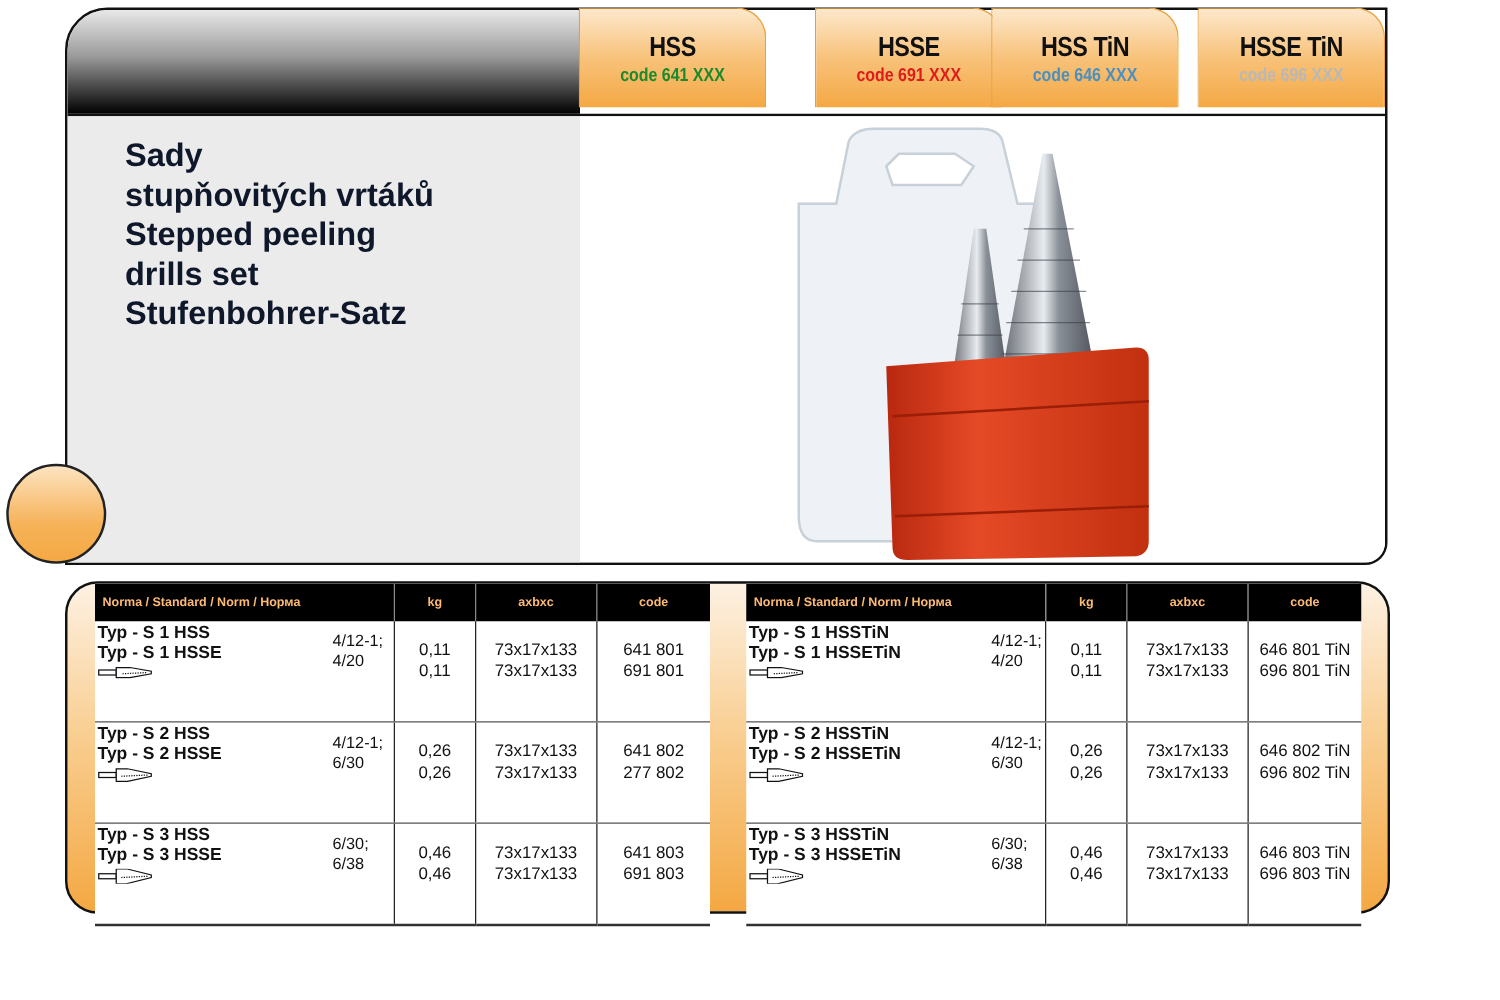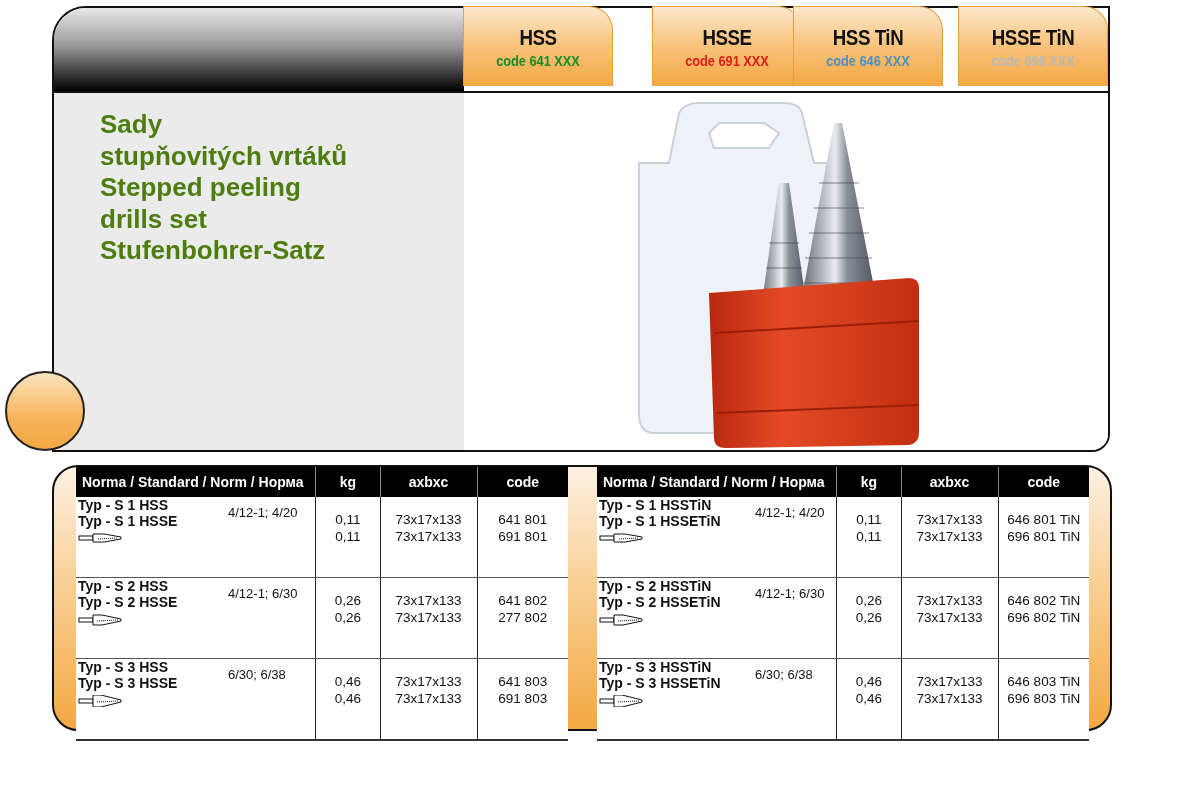--- a/index.html
+++ b/index.html
@@ -3,44 +3,44 @@
 <meta charset="utf-8">
 <style>
   html, body { margin:0; padding:0; background:#ffffff; }
   body { width:1200px; height:800px; position:relative; overflow:hidden; font-family:"Liberation Sans", sans-serif; }
 
   
   .top-panel { position:absolute; left:52px; top:6px; width:1058px; height:446px; border:2px solid #111; border-radius:34px 0 18px 0; background:#fff; overflow:hidden; box-sizing:border-box; }
   .top-header { position:absolute; left:0; top:0; width:410px; height:83px; background:linear-gradient(to bottom, #e8e8e8 0%, #9a9a9a 45%, #000 100%); }
   .left-area { position:absolute; left:0; top:85px; width:410px; height:361px; background:#ebebeb; }
   .header-line { position:absolute; left:0; top:83px; width:100%; height:2px; background:#111; }
-  .title-block { position:absolute; left:46px; top:16px; font-weight:bold; font-size:26px; line-height:31.5px; color:#4d7c0f; }
+  .title-block { position:absolute; left:46px; top:16px; font-weight:bold; font-size:26px; line-height:31.5px; color:#0f172a; }
   .title-block div { white-space:nowrap; }
   .photo-area { position:absolute; left:410px; top:85px; right:0; bottom:0; background:#fff; }
 
   
   .tab { position:absolute; top:6px; width:150px; height:80px; border:1.5px solid #e7a03c; border-bottom:none; border-radius:0 24px 0 0; background:linear-gradient(to bottom, #fde8cc 0%, #f8c27a 50%, #f4a843 100%); box-sizing:border-box; text-align:center; cursor:pointer; }
   .tab .t-name { font-weight:bold; font-size:22px; margin-top:18px; color:#111; letter-spacing:-0.5px; transform:scaleX(0.85); }
   .tab .t-code { font-weight:bold; font-size:15px; margin-top:1px; transform:scaleX(0.85); }
 
   
   .circle { position:absolute; left:5px; top:371px; width:80px; height:80px; border-radius:50%; border:2px solid #222; background:linear-gradient(to bottom, #fde3c0 0%, #f6b35a 60%, #f4a843 100%); box-sizing:border-box; }
 
   
   .bottom-panel { position:absolute; left:52px; top:465px; width:1060px; height:266px; border:2px solid #111; border-radius:26px 26px 26px 26px; background:linear-gradient(to bottom, #fdf1e2 0%, #f9cf93 45%, #f4a843 100%); box-sizing:border-box; }
   .tbl { position:absolute; top:0; width:492px; border-collapse:collapse; background:#fff; font-size:13px; color:#111; }
   .tbl-left { left:22px; }
   .tbl-right { left:543px; }
-  .tbl th { background:#000; color:#ffffff; font-weight:bold; font-size:14px; height:30px; padding:0 6px; text-align:center; border-left:1px solid #888; transform-origin:left; }
+  .tbl th { background:#000; color:#fdba74; font-weight:bold; font-size:10px; height:30px; padding:0 6px; text-align:center; border-left:1px solid #888; transform-origin:left; }
   .tbl th:first-child { text-align:left; border-left:none; }
   .tbl td { vertical-align:top; border-left:1px solid #222; padding:0 2px; height:66px; border-bottom:1px solid #555; }
   .tbl td:first-child { border-left:none; }
   .tbl tr:last-child td { border-bottom:2px solid #333; }
   .typ { font-weight:bold; font-size:14px; line-height:16px; padding-top:8px; position:relative; }
-  .norm { position:absolute; top:8px; font-size:13px; font-weight:normal; }
+  .norm { position:absolute; top:8px; font-size:13px; font-weight:normal;margin-left:38px; }
   .tbl-left .norm { left:152px; }
   .tbl-right .norm { left:158px; }
   .num { text-align:center; font-size:13.5px; line-height:17px; padding-top:14px !important; }
   .drill-icon { display:block; margin-top:4px; }
 
   .w-norm { width:240px; } .w-kg { width:54px; } .w-dim { width:86px; } .w-code { width:82px; }
 </style>
 </head>
 <body>
 

